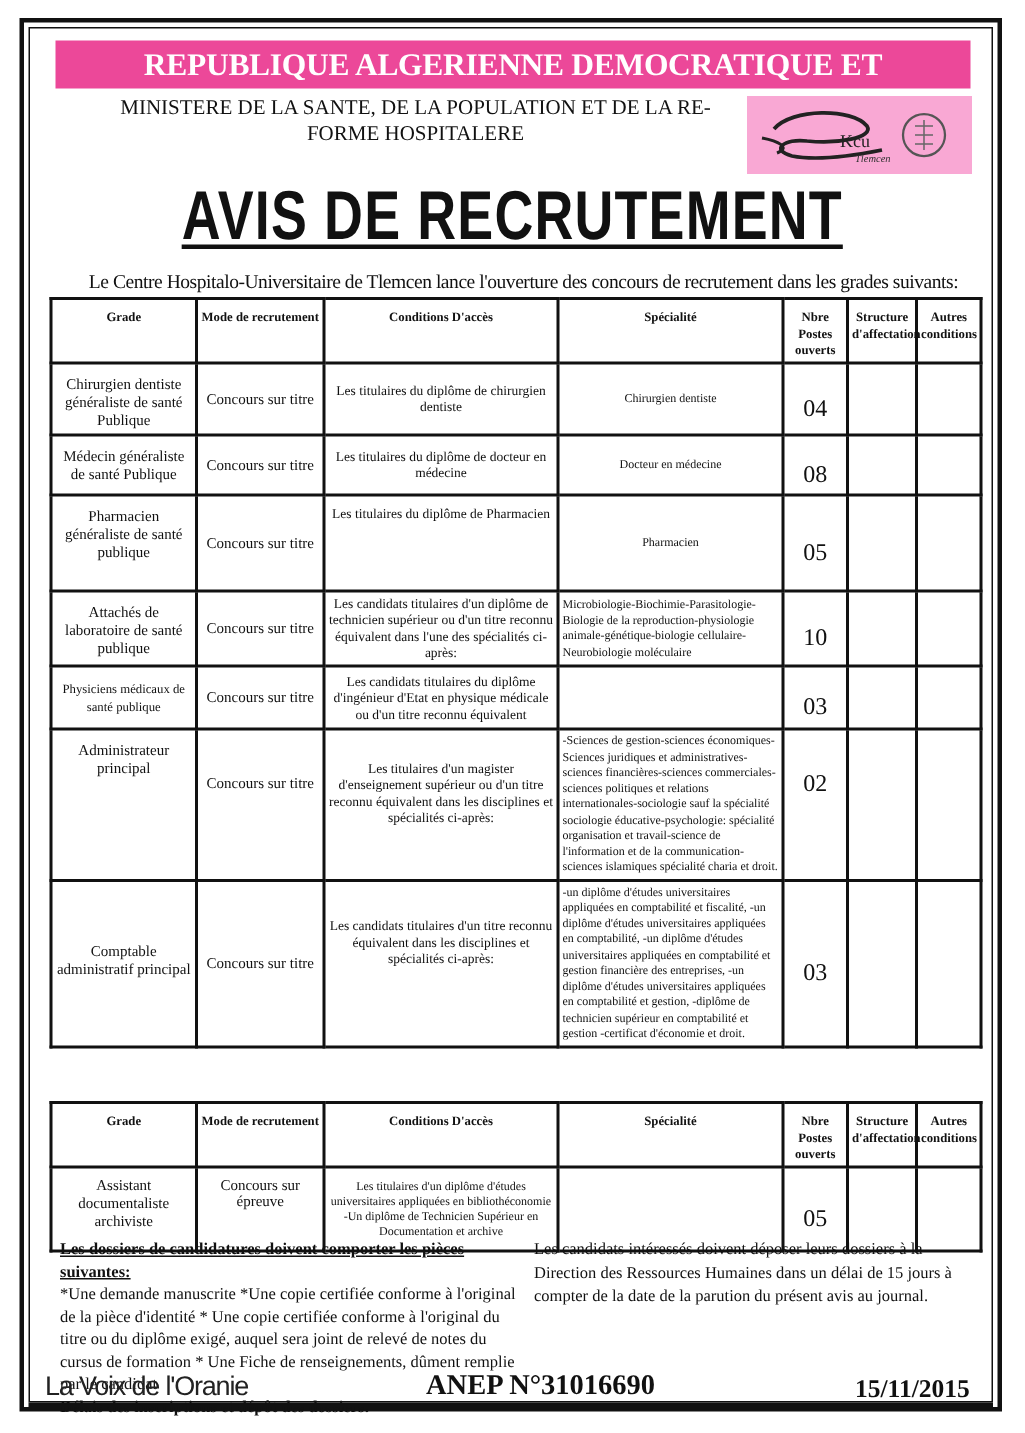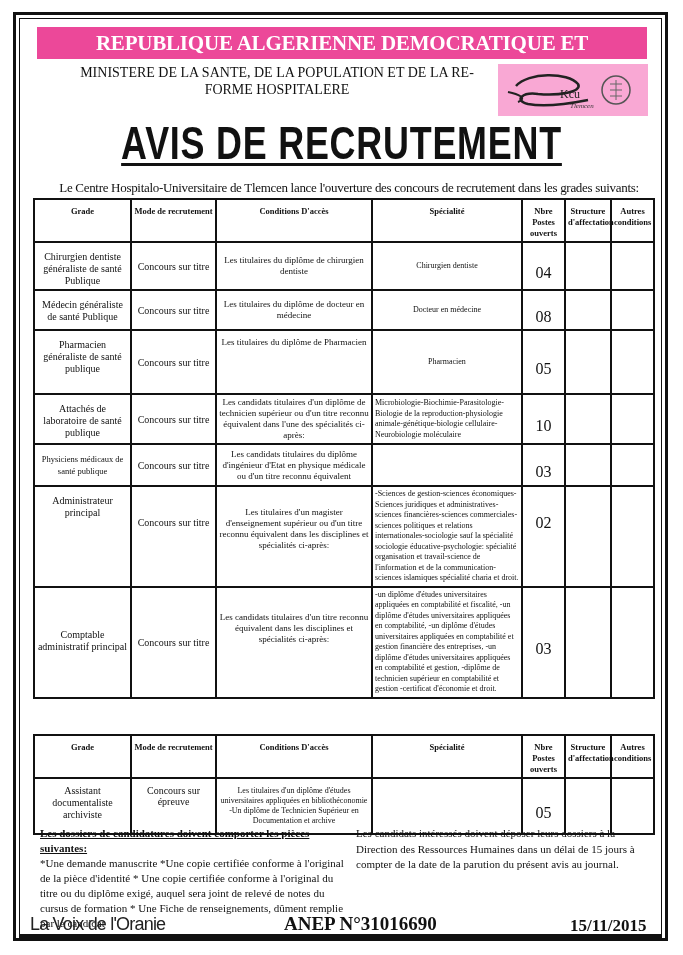--- a/index.html
+++ b/index.html
@@ -180,20 +180,21 @@
     <td class="num">05</td>
     <td></td>
     <td></td>
   </tr>
 </tbody>
   </table>
 
 <div class="footer-left">
   <div class="u">Les dossiers de candidatures doivent comporter les pièces suivantes:</div>
   <div>*Une demande manuscrite *Une copie certifiée conforme à l'original de la pièce d'identité * Une copie certifiée conforme à l'original du titre ou du diplôme exigé, auquel sera joint de relevé de notes du cursus de formation * Une Fiche de renseignements, dûment remplie par le candidat</div>
+  <div class="b">Délais des inscriptions et dépôt des dossiers:</div>
 </div>
 
 <div class="footer-right">
   <div>Les candidats intéressés doivent déposer leurs dossiers à la Direction des Ressources Humaines dans un délai de 15 jours à compter de la date de la parution du présent avis au journal.</div>
 </div>
 
 <div class="brand">La Voix de l'Oranie</div>
 <div class="anep">ANEP N°31016690</div>
 <div class="date">15/11/2015</div>
 <div class="bottom-rule"></div>

